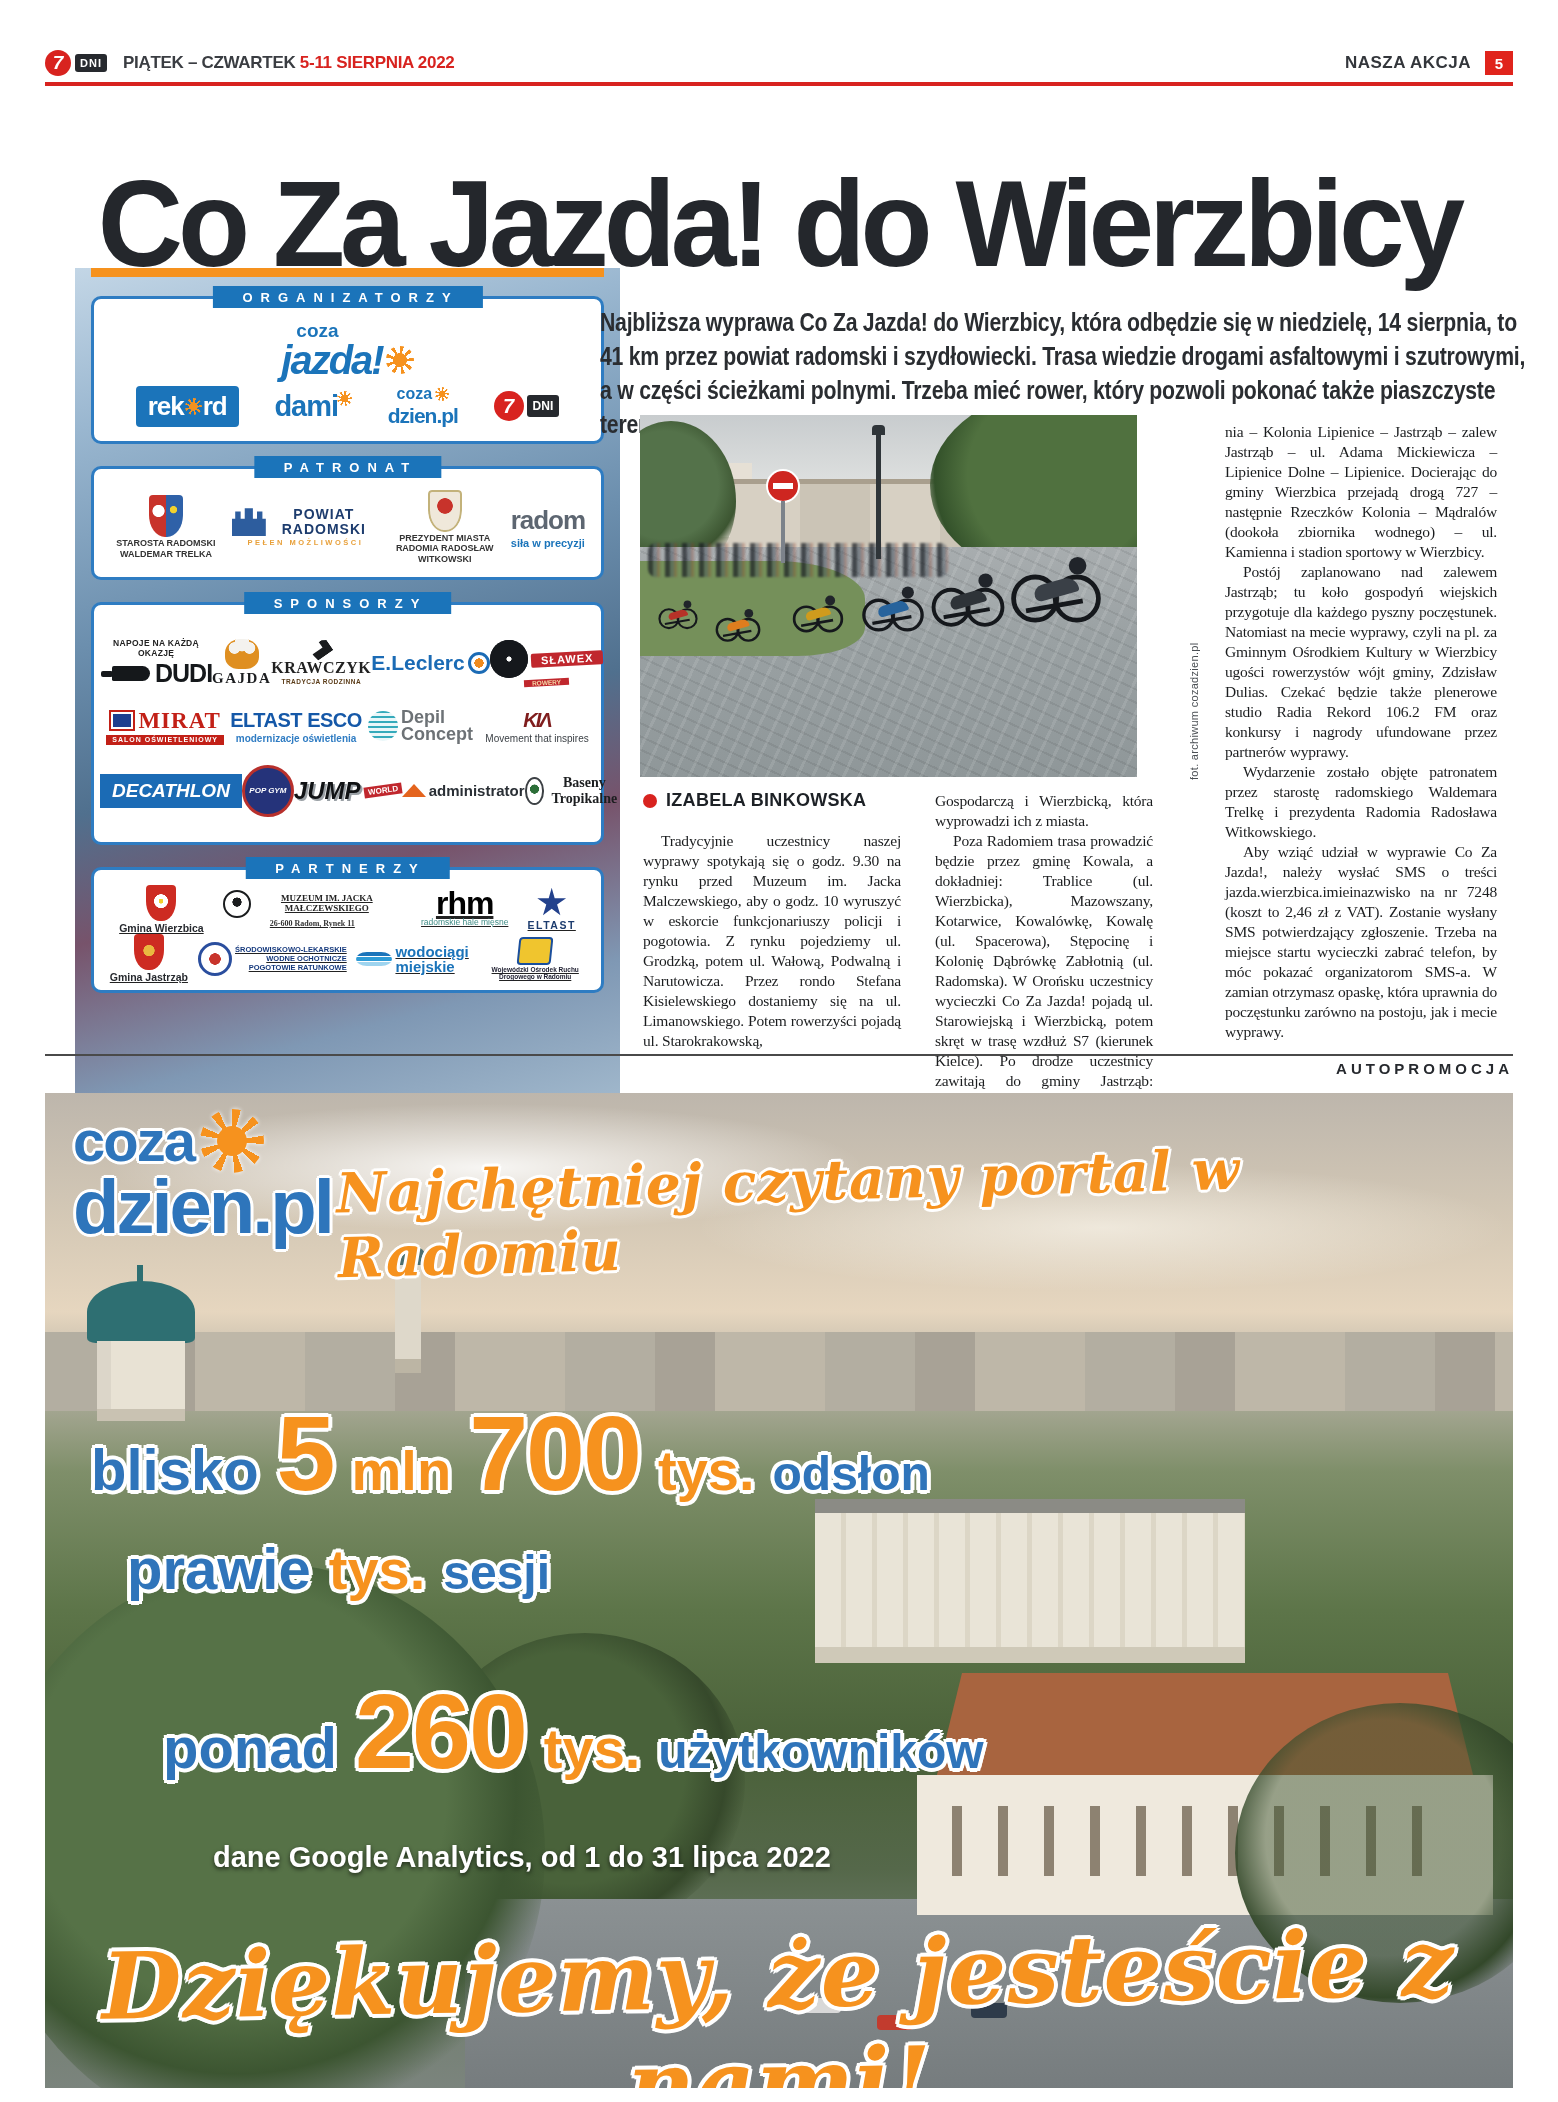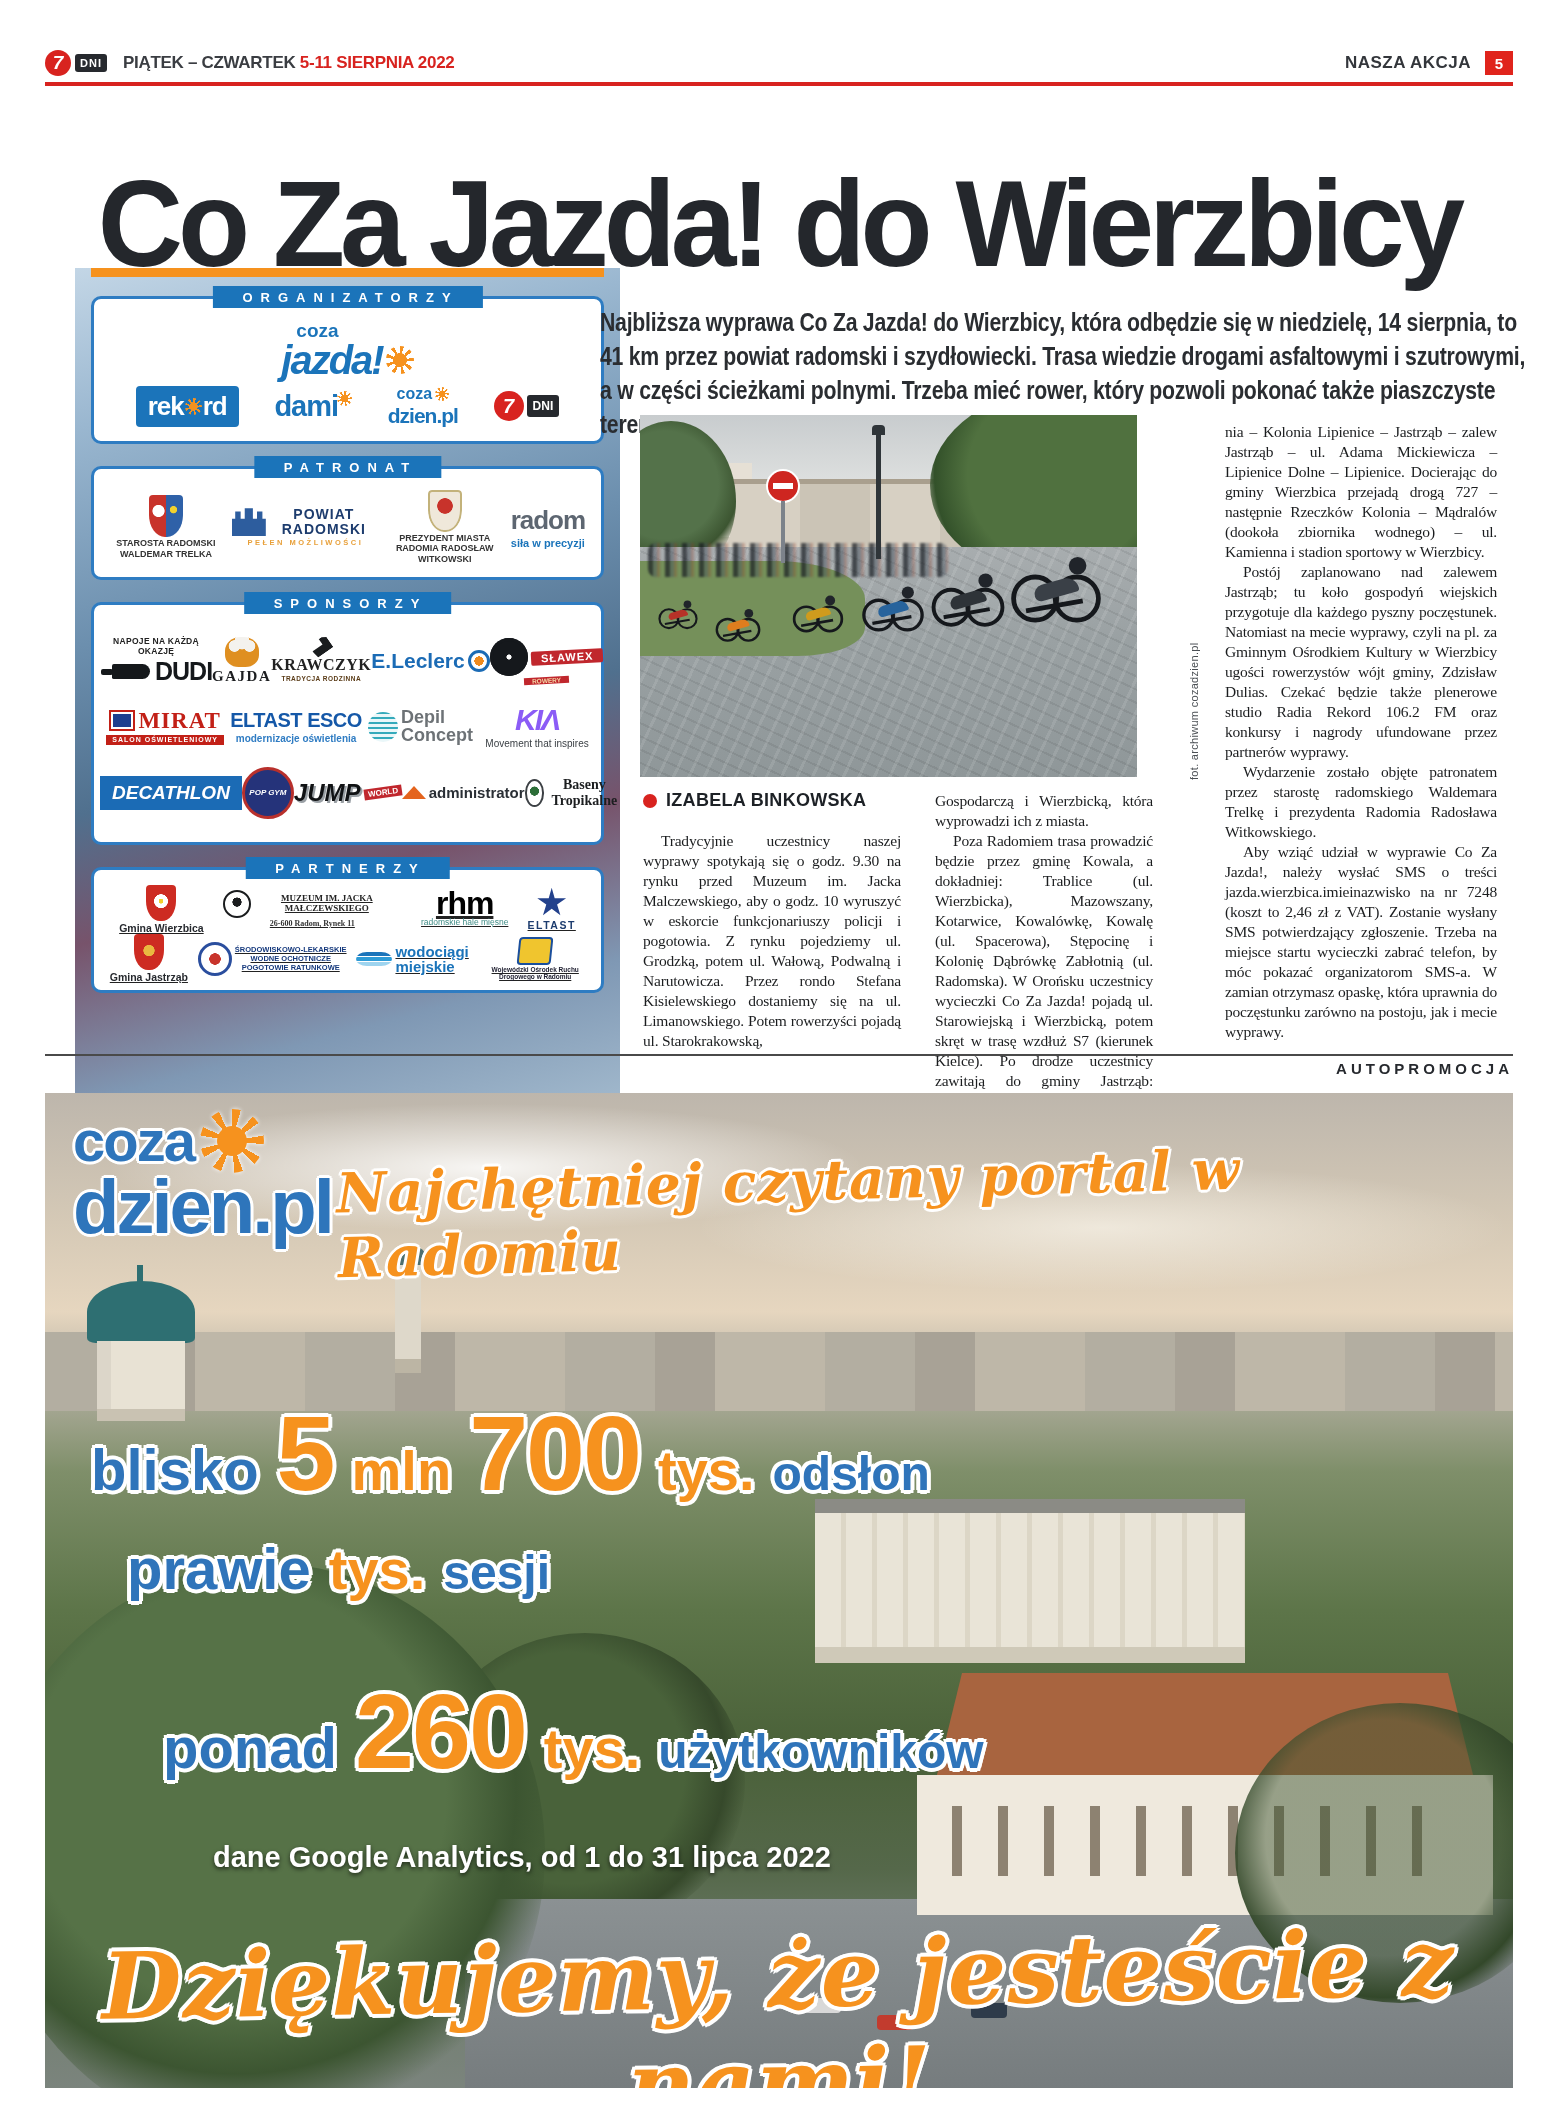--- a/index.html
+++ b/index.html
@@ -98,21 +98,21 @@
   .logo-slawex .lbl{background:#c0272d;color:#fff;font-size:11px;font-weight:900;padding:1px 10px;
      border-radius:2px;transform:rotate(-3deg);letter-spacing:1px;}
   .logo-slawex .sub{background:#c0272d;color:#f4d9a8;font-size:6.5px;padding:0 8px;transform:rotate(-3deg);}
   .i-mt{width:22px;height:17px;background:#1d3f8f;border:2px solid #c22017;box-shadow:inset 0 0 0 2px #fff;}
   .logo-mirat .lbl{color:#c22017;font-family:"Liberation Serif",serif;font-size:23px;font-weight:700;letter-spacing:1px;}
   .logo-mirat .sub{background:#c22017;color:#fff;font-size:7px;padding:1px 6px;letter-spacing:1px;}
   .logo-eltast .lbl{color:#1558a8;font-size:20px;font-weight:900;letter-spacing:-0.5px;}
   .logo-eltast .sub{color:#2f7cc3;font-size:10px;font-weight:700;max-width:160px;}
   .i-depil{width:30px;height:30px;border-radius:50%;background:repeating-linear-gradient(180deg,#35aabb 0 2px,#eaf7f9 2px 5px);}
   .logo-depil .lbl{color:#6d7276;font-size:18px;max-width:78px;line-height:.95;text-align:left;font-weight:700;}
-  .logo-kia .lbl{font-size:30px;font-weight:900;font-style:italic;letter-spacing:-2px;color:#8b5cf6;}
+  .logo-kia .lbl{font-size:20px;font-weight:900;font-style:italic;letter-spacing:-2px;color:#7f1d1d;}
   .logo-kia .sub{font-size:10px;color:#3a3f44;font-weight:400;max-width:200px;}
   .logo-decathlon .lbl{background:#1b6bb5;color:#fff;font-style:italic;font-weight:900;font-size:19px;padding:6px 12px;}
   .logo-popgym .lbl{width:46px;height:46px;border-radius:50%;background:#25337a;border:3px solid #b8302c;color:#fff;
      font-size:8px;font-style:italic;font-weight:900;display:flex;align-items:center;justify-content:center;}
   .logo-jump .lbl{font-size:24px;font-weight:900;font-style:italic;color:#101214;text-shadow:2px 2px 0 #9aa0a5;}
   .logo-jump .lbl2{background:#c0272d;color:#fff;font-size:8px;font-weight:900;padding:1px 4px;transform:rotate(-8deg);}
   .i-house{width:0;height:0;border-left:12px solid transparent;border-right:12px solid transparent;
      border-bottom:13px solid #e4641e;}
   .logo-administrator .lbl{font-size:15px;color:#2a2f35;}
   .i-treec{width:24px;height:24px;border:2px solid #3c4044;border-radius:50%;
@@ -129,21 +129,21 @@
      background:radial-gradient(circle at 50% 42%,#1a1c1e 0 24%,transparent 26%);}
   .logo-muzeum .lbl{font-family:"Liberation Serif",serif;font-size:9px;max-width:150px;line-height:1.1;}
   .logo-muzeum .sub{font-family:"Liberation Serif",serif;font-size:8px;}
   .logo-rhm .lbl{font-size:32px;font-weight:900;color:#000000;letter-spacing:-1px;line-height:.8;}
   .logo-rhm .sub{color:#3f8c86;font-size:8.5px;font-weight:400;}
   .i-star{width:30px;height:30px;background:#23418c;
      clip-path:polygon(50% 0,60% 35%,98% 35%,68% 56%,79% 92%,50% 70%,21% 92%,32% 56%,2% 35%,40% 35%);}
   .logo-policja .sub{color:#1d3c6e;font-size:10.5px;font-weight:900;letter-spacing:1.5px;}
   .i-wopr{width:28px;height:28px;border-radius:50%;border:3px solid #2a4e9e;
      background:radial-gradient(circle,#c8342c 0 28%,#fff 30%);}
-  .logo-wopr .lbl{font-size:7.5px;max-width:112px;text-align:center;color:#14387c;line-height:1.2;}
+  .logo-wopr .lbl{font-size:7.5px;max-width:112px;text-align:right;color:#14387c;line-height:1.2;}
   .i-waves{width:36px;height:14px;border-radius:60%/100%;
      background:linear-gradient(180deg,#1b74ba 0 4px,#fff 4px 5px,#2e9bd6 5px 9px,#fff 9px 10px,#9ed4ef 10px 14px);}
   .logo-wodociagi .lbl{color:#1b74ba;font-size:15px;max-width:80px;text-align:left;line-height:1;}
   .i-word{width:30px;height:24px;background:#f0c52e;border:2px solid #1b4f9c;border-radius:4px;transform:skewX(-6deg);}
   .logo-word .sub{font-size:6.5px;max-width:100px;color:#223;}
   
   #intro{position:absolute;left:600px;top:280px;width:1090px;transform:scaleX(.85);transform-origin:0 0;
          font-size:25px;line-height:34px;font-weight:700;color:#2a2d31;letter-spacing:-0.3px;}
   
   #photo{position:absolute;left:640px;top:415px;width:497px;height:362px;overflow:hidden;

